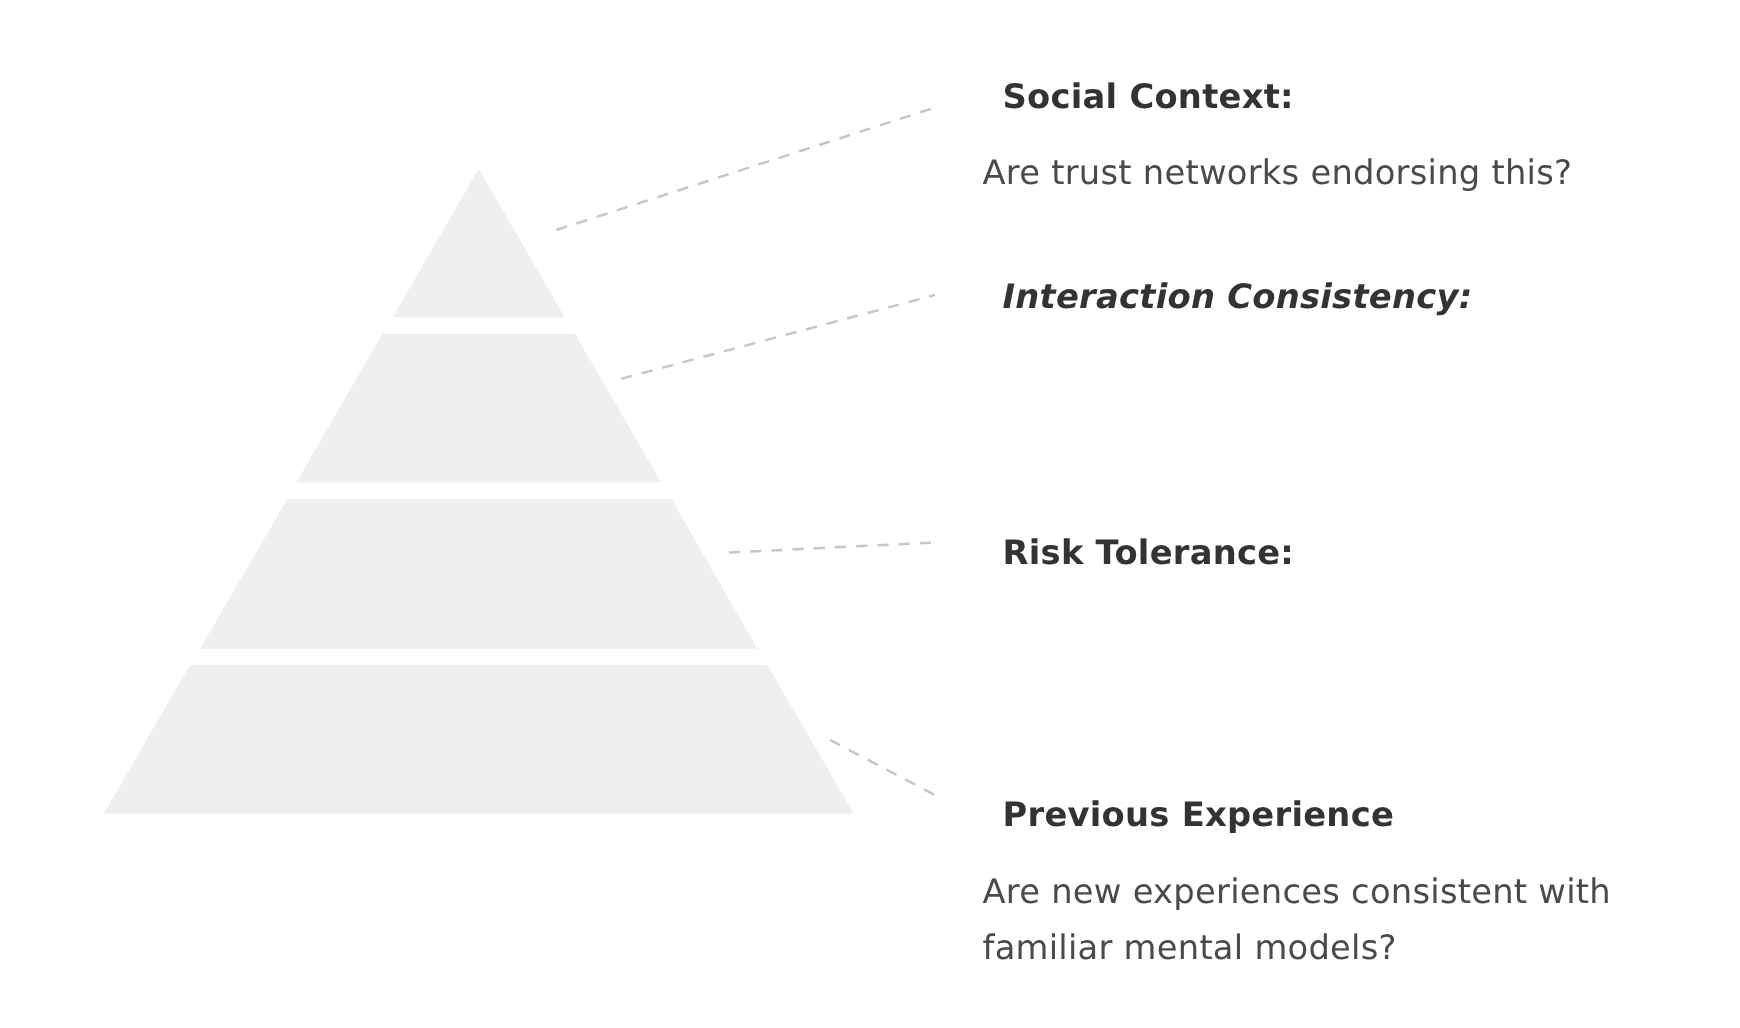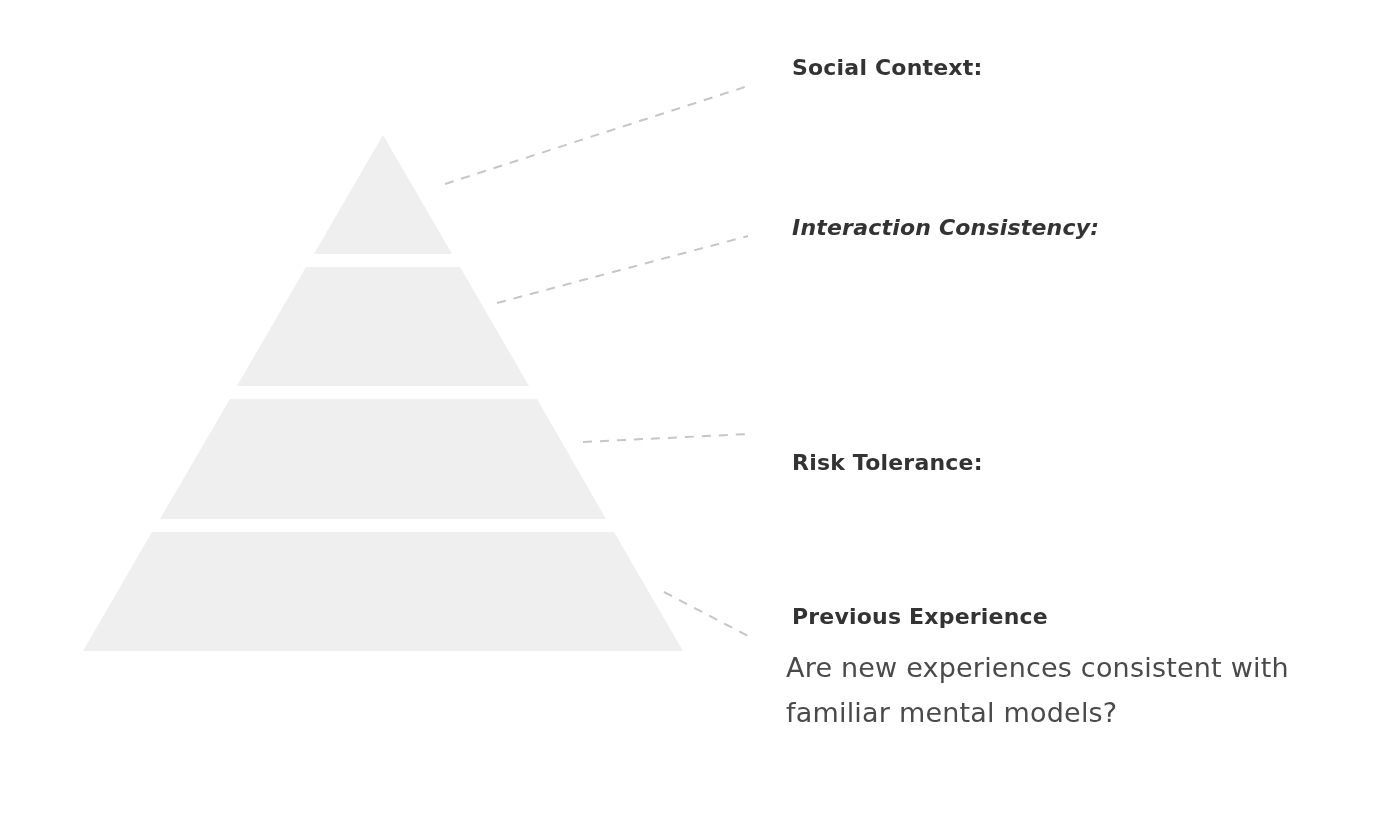--- a/index.html
+++ b/index.html
@@ -27,37 +27,37 @@
     stroke-linecap:butt;
   }
   .level-label{
     position:absolute;
     left:786px;
     width:606px;
     font-size:27px;
     line-height:45px;
   }
   .level-title{
-    margin:6px;
-    font-size:22px;
+    margin:16px;
+    font-size:27px;
     font-weight:700;
     color:var(--title-text);
     letter-spacing:0.2px;
   }
   .level-question{
     margin:0;
     font-weight:400;
     color:var(--body-text);
     white-space:pre-line;
     letter-spacing:0.2px;
   }
   .label-1{top:39px;}
   .label-2{top:199px;font-style:italic;}
-  .label-3{top:434px;}
-  .label-4{top:588px;}
+  .label-3{top:404px;}
+  .label-4{top:614px;}
 </style>
 </head>
 <body>
 
 <div class="canvas">
 
   <svg class="pyramid-svg" width="1392" height="822" viewBox="0 0 1392 822" aria-hidden="true">
 
     <polygon class="slice" points="383,135 452,254 314,254"></polygon>
     <polygon class="slice" points="306,267 460,267 529,386 237,386"></polygon>
@@ -65,20 +65,21 @@
     <polygon class="slice" points="152,532 614,532 683,651 83,651"></polygon>
 
     <line class="connector" x1="445" y1="184" x2="748" y2="86"></line>
     <line class="connector" x1="497" y1="303" x2="748" y2="236"></line>
     <line class="connector" x1="583" y1="442" x2="748" y2="434"></line>
     <line class="connector" x1="664" y1="592" x2="748" y2="636"></line>
   </svg>
 
   <div class="level-label label-1">
     <p class="level-title">Social Context:</p>
+    <p class="level-question">Are trust networks endorsing this?</p>
   </div>
 
   <div class="level-label label-2">
     <p class="level-title">Interaction Consistency:</p>
   </div>
 
   <div class="level-label label-3">
     <p class="level-title">Risk Tolerance:</p>
   </div>
 

